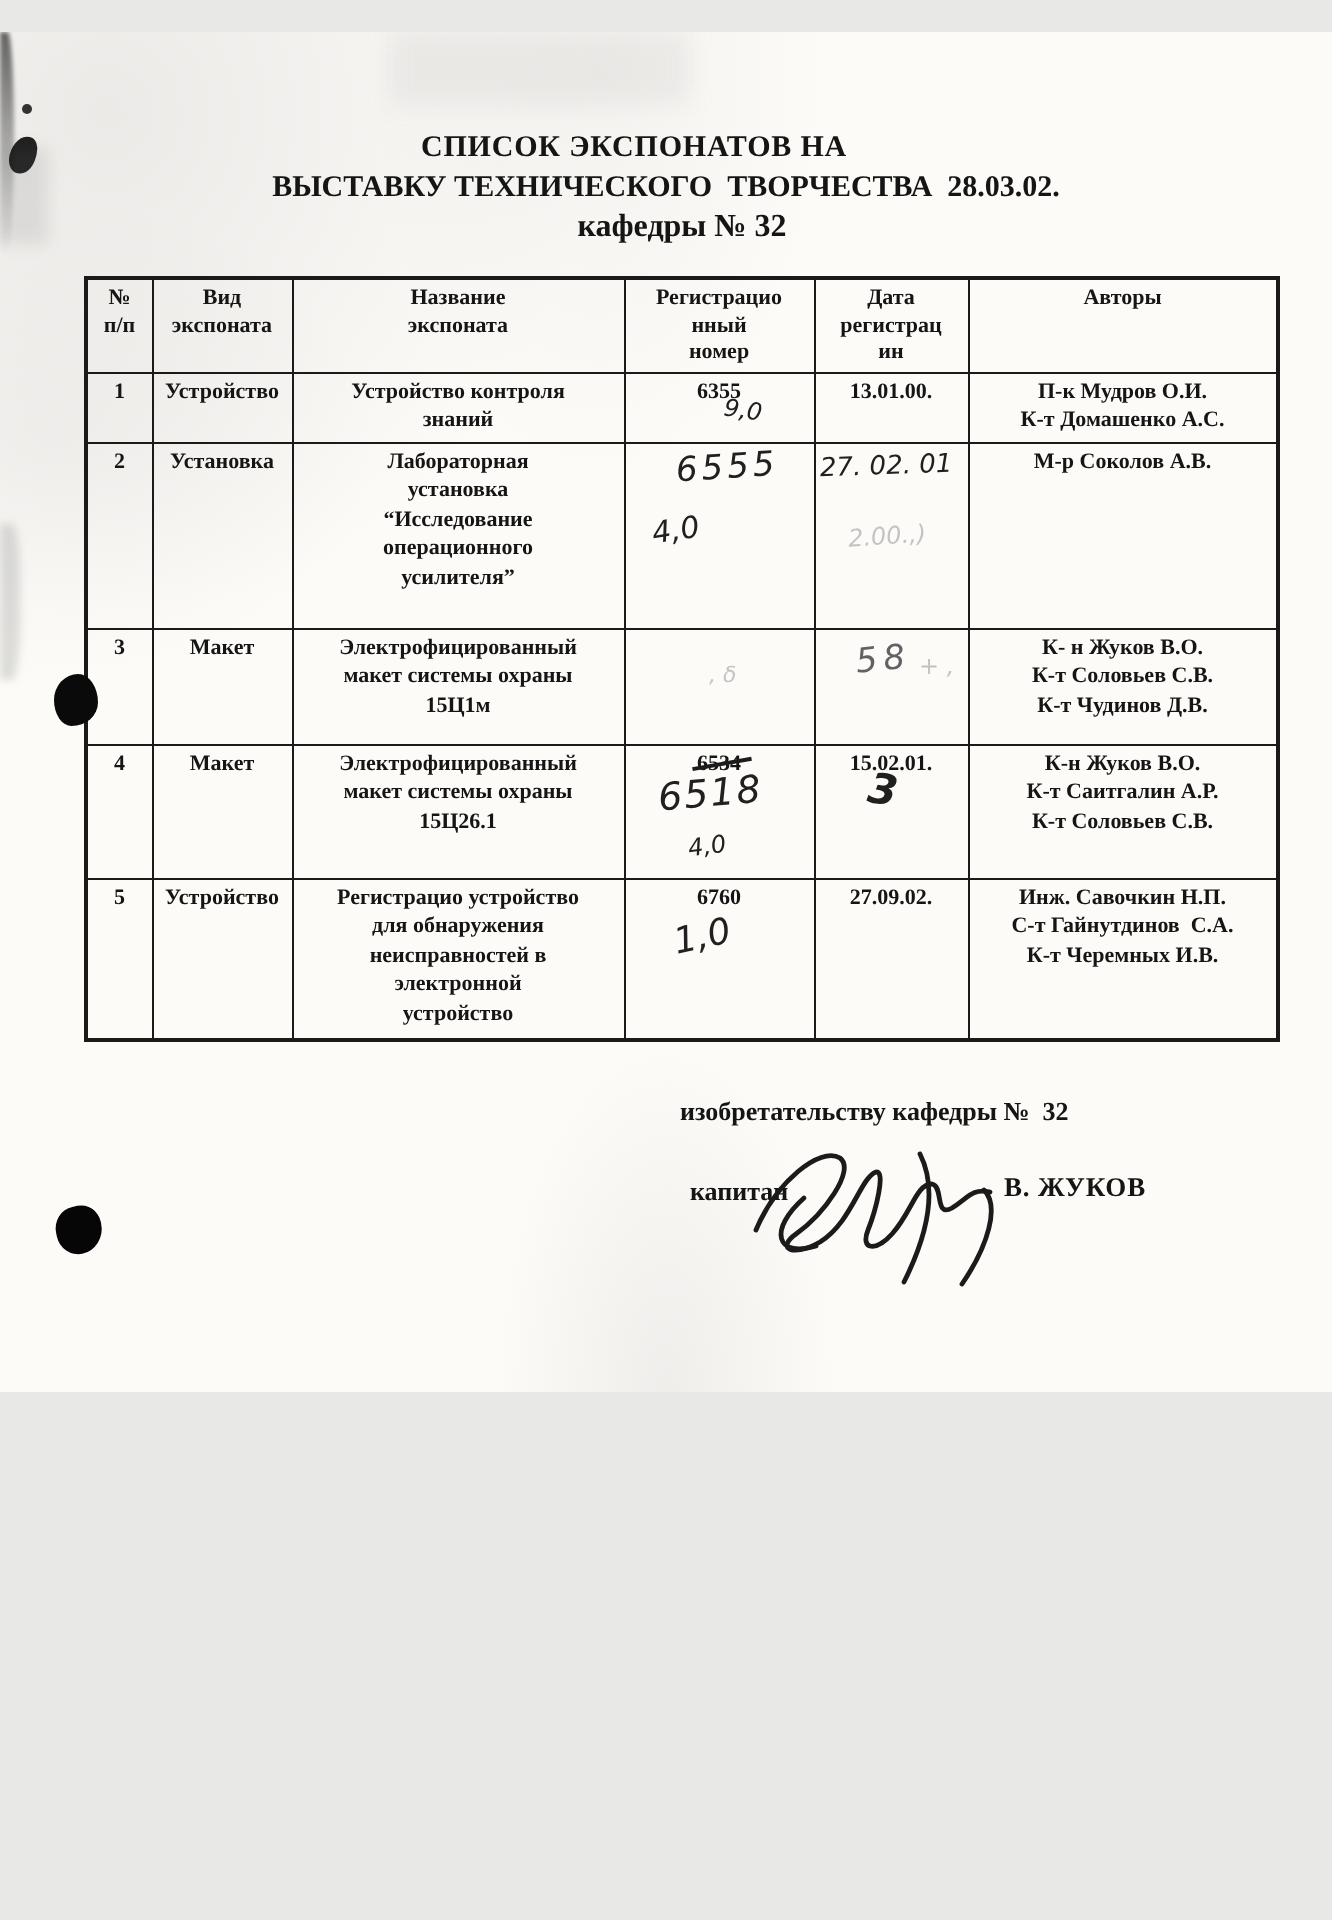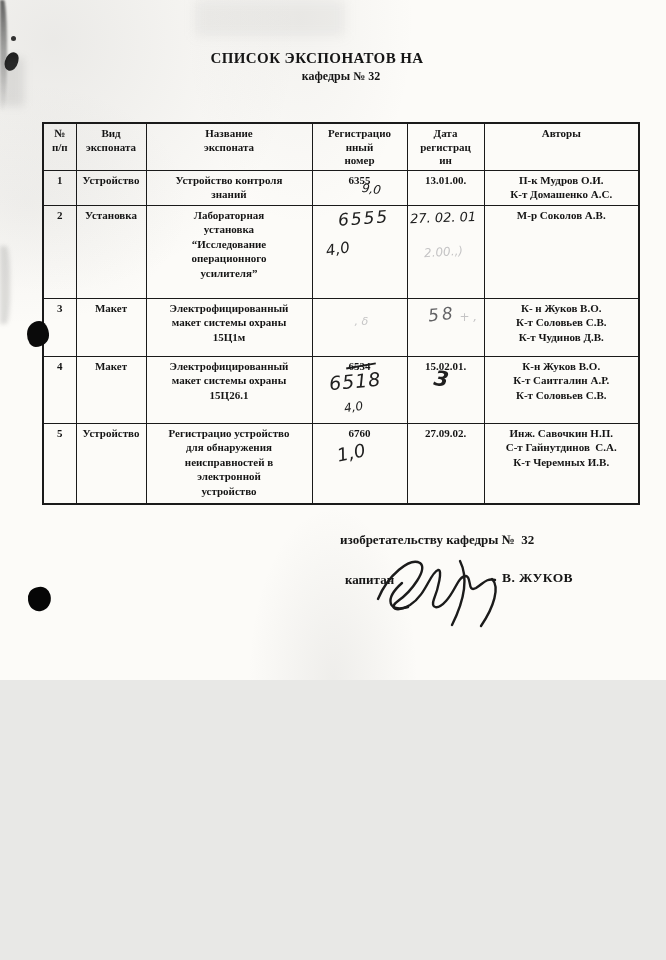--- a/index.html
+++ b/index.html
@@ -1,34 +1,34 @@
 <!DOCTYPE html>
 <html><head>
 <meta charset="utf-8">
 <style>
   * { box-sizing: border-box; margin: 0; padding: 0; }
   html,body { background:#e8e8e6; }
   .page {
-    position: relative; width: 666px; height: 680px; margin: 0 auto;
+    position: relative; width: 666px; height: 680px; margin: 16px auto;
     background: #fcfbf8;
     background-image:
       radial-gradient(ellipse at 8% 6%, rgba(110,110,110,0.12), transparent 28%),
       radial-gradient(ellipse at 4% 30%, rgba(130,130,130,0.07), transparent 18%),
       radial-gradient(ellipse at 45% 3%, rgba(140,140,140,0.08), transparent 22%),
       radial-gradient(ellipse at 50% 100%, rgba(120,120,120,0.10), transparent 18%);
     overflow: hidden;
     font-family: "Liberation Serif", serif;
     color: #151515;
   }
 
   
   .title { position:absolute; top:50px; left:0; width:100%; text-align:center; font-weight:bold; }
   .title .t1 { font-size:15px; letter-spacing:.4px; transform:translateX(-16px); }
   .title .t2 { font-size:15px; margin-top:3px; white-space:pre; }
-  .title .t3 { font-size:12px; margin-top:2px;padding-left:16px; }
+  .title .t3 { font-size:16px; margin-top:2px;padding-left:16px; }
 
   
   table.exh {
     position:absolute; left:42px; top:122px; width:596px;
     border-collapse:collapse; table-layout:fixed;
     border:2px solid #1a1a1a;
   }
   .exh th, .exh td {
     border:1.5px solid #1a1a1a;
     font-weight:bold; font-size:11px; line-height:14.5px;
@@ -83,20 +83,21 @@
   .a-bot5 { left:600px; top:940px; width:66px; height:20px; background:rgba(40,40,40,.55); filter:blur(1.5px); border-radius:60% 0 0 0; }
   .a-bot6 { left:150px; top:950px; width:70px; height:7px; background:rgba(90,90,90,.3); filter:blur(1.5px); }
 </style>
 </head>
 <body>
 
 <div class="page">
 
   <div class="title">
     <div class="t1">СПИСОК ЭКСПОНАТОВ НА</div>
+    <div class="t2">ВЫСТАВКУ ТЕХНИЧЕСКОГО  ТВОРЧЕСТВА  28.03.02.</div>
     <div class="t3">кафедры № 32</div>
   </div>
 
   <table class="exh">
     <colgroup>
       <col style="width:33px">
         <col style="width:70px">
         <col style="width:166px">
       <col style="width:95px">
         <col style="width:77px">

